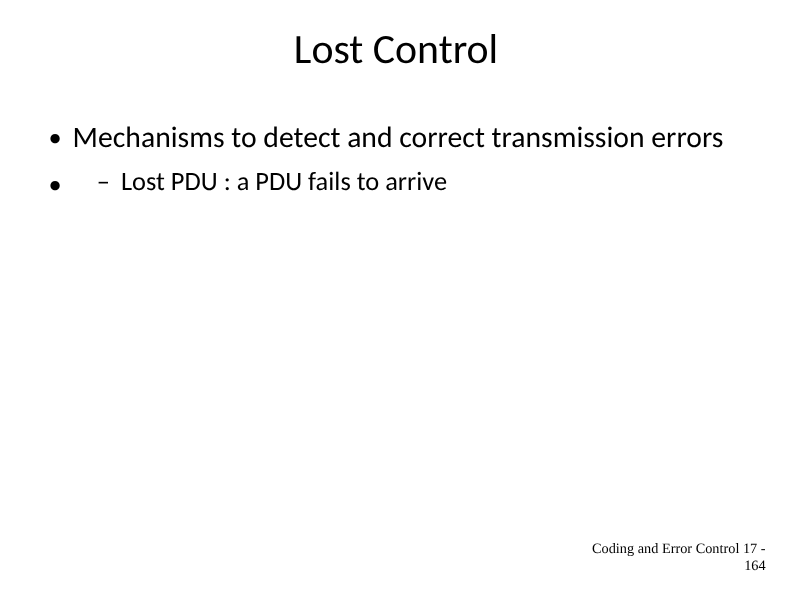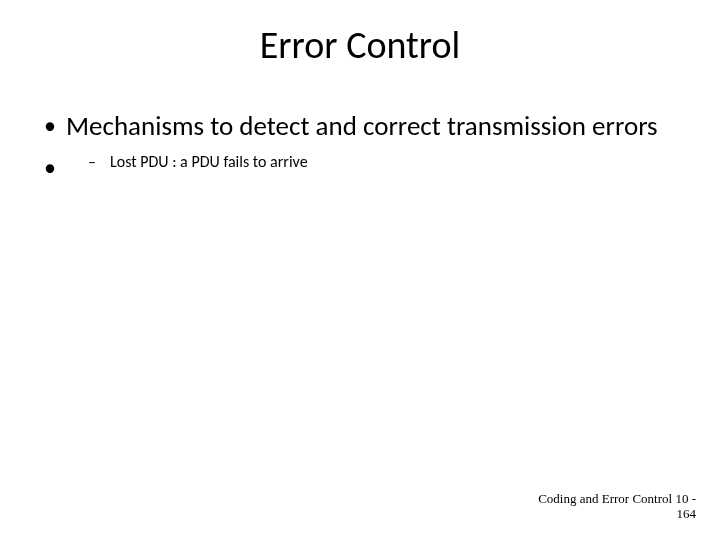--- a/index.html
+++ b/index.html
@@ -45,21 +45,21 @@
     position: absolute;
     left: 4px;
     top: 0;
     font-size: 24px;
     line-height: 1.3;
   }
   ul.level2 {
     list-style: none;
     margin: 10px 0 0 0;
     padding: 0 0 0 20px;
-    font-size: 16px;
+    font-size: 24px;
   }
   ul.level2 > li {
     position: relative;
     padding-left: 24px;
     margin-bottom: 4px;
   }
   ul.level2 > li::before {
     content: "–";
     position: absolute;
     left: 2px;
@@ -73,35 +73,35 @@
     font-size: 13px;
     text-align: right;
     line-height: 1.15;
   }
 </style>
 </head>
 <body>
 
 <div class="slide">
 
-  <div class="title">Error Control</div>
+  <div class="title">Lost Control</div>
 
   <div class="body">
     <ul class="level1">
       <li>
         <span>Mechanisms to detect and correct transmission errors</span>
       </li>
       <li>
         <ul class="level2">
           <li>
             <span>Lost PDU : a PDU fails to arrive</span>
           </li>
         </ul>
       </li>
     </ul>
   </div>
 
   <div class="footer">
-    <div>Coding and Error Control 10 -</div>
+    <div>Coding and Error Control 17 -</div>
     <div>164</div>
   </div>
 
 </div>
 
 </body></html>

